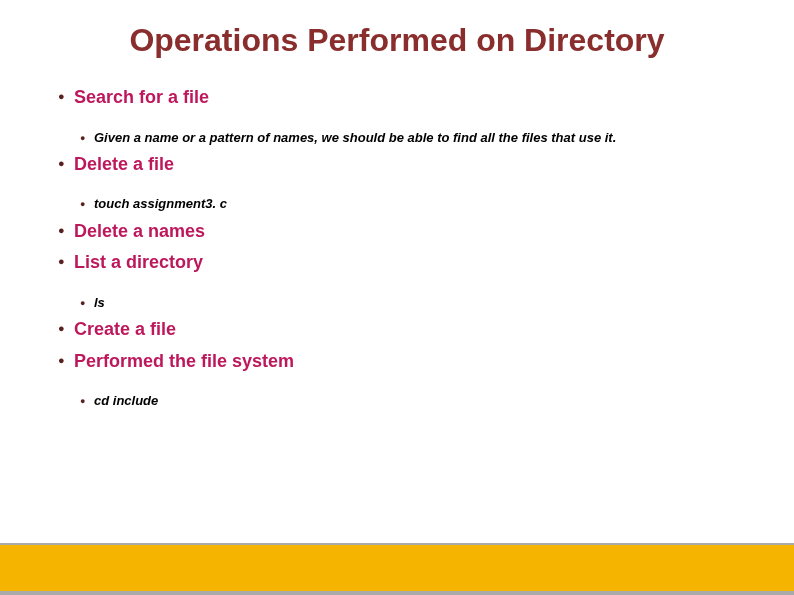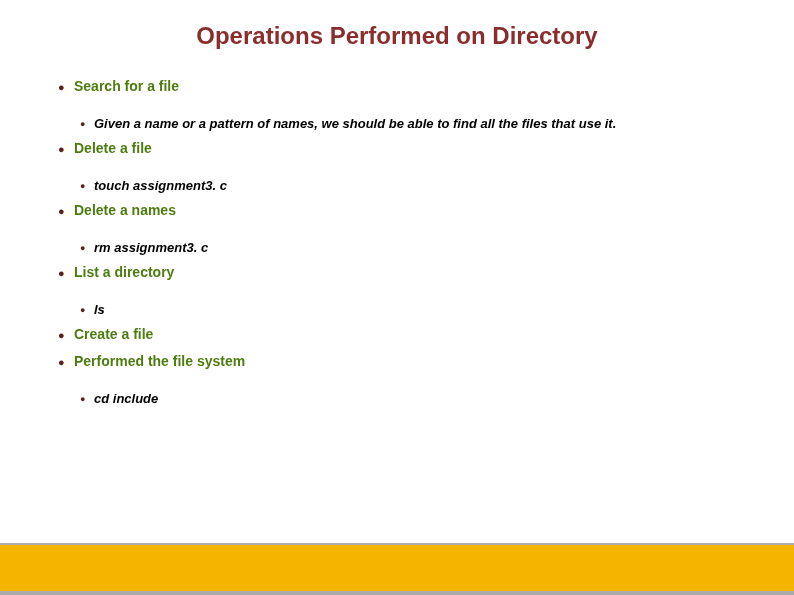--- a/index.html
+++ b/index.html
@@ -6,21 +6,21 @@
 body {
   width: 794px;
   height: 595px;
   font-family: Arial, Helvetica, sans-serif;
   background: #ffffff;
   position: relative;
   overflow: hidden;
 }
 .title {
   color: #8a2d2d;
-  font-size: 24px;
+  font-size: 32px;
   font-weight: bold;
   text-align: center;
   padding-top: 22px;
   padding-bottom: 28px;
 }
 .content {
   padding-left: 58px;
   padding-right: 20px;
 }
 .bullet-item {
@@ -34,24 +34,24 @@
   font-size: 14px;
   line-height: 1.2;
   color: #5a1f1f;
 }
 .bullet::before {
   content: "\25CF";
   font-size: 11px;
 }
 .bullet-text {
   flex: 1;
-  font-size: 14px;
+  font-size: 18px;
   font-weight: bold;
   line-height: 1.2;
-  color: #4d7c0f;
+  color: #be185d;
 }
 .sub-list {
   padding-left: 22px;
   margin-top: 8px;
 }
 .sub-item {
   display: flex;
   align-items: flex-start;
   margin-bottom: 8px;
   margin-top: 21px;
@@ -126,26 +126,20 @@
     <div class="sub-item">
       <div class="sub-bullet"></div>
       <div class="sub-text">touch assignment3. c</div>
     </div>
   </div>
 
   <div class="bullet-item">
     <div class="bullet"></div>
     <div class="bullet-text">Delete a names</div>
   </div>
-  <div class="sub-list">
-    <div class="sub-item">
-      <div class="sub-bullet"></div>
-      <div class="sub-text">rm assignment3. c</div>
-    </div>
-  </div>
 
   <div class="bullet-item">
     <div class="bullet"></div>
     <div class="bullet-text">List a directory</div>
   </div>
   <div class="sub-list">
     <div class="sub-item">
       <div class="sub-bullet"></div>
       <div class="sub-text">ls</div>
     </div>

